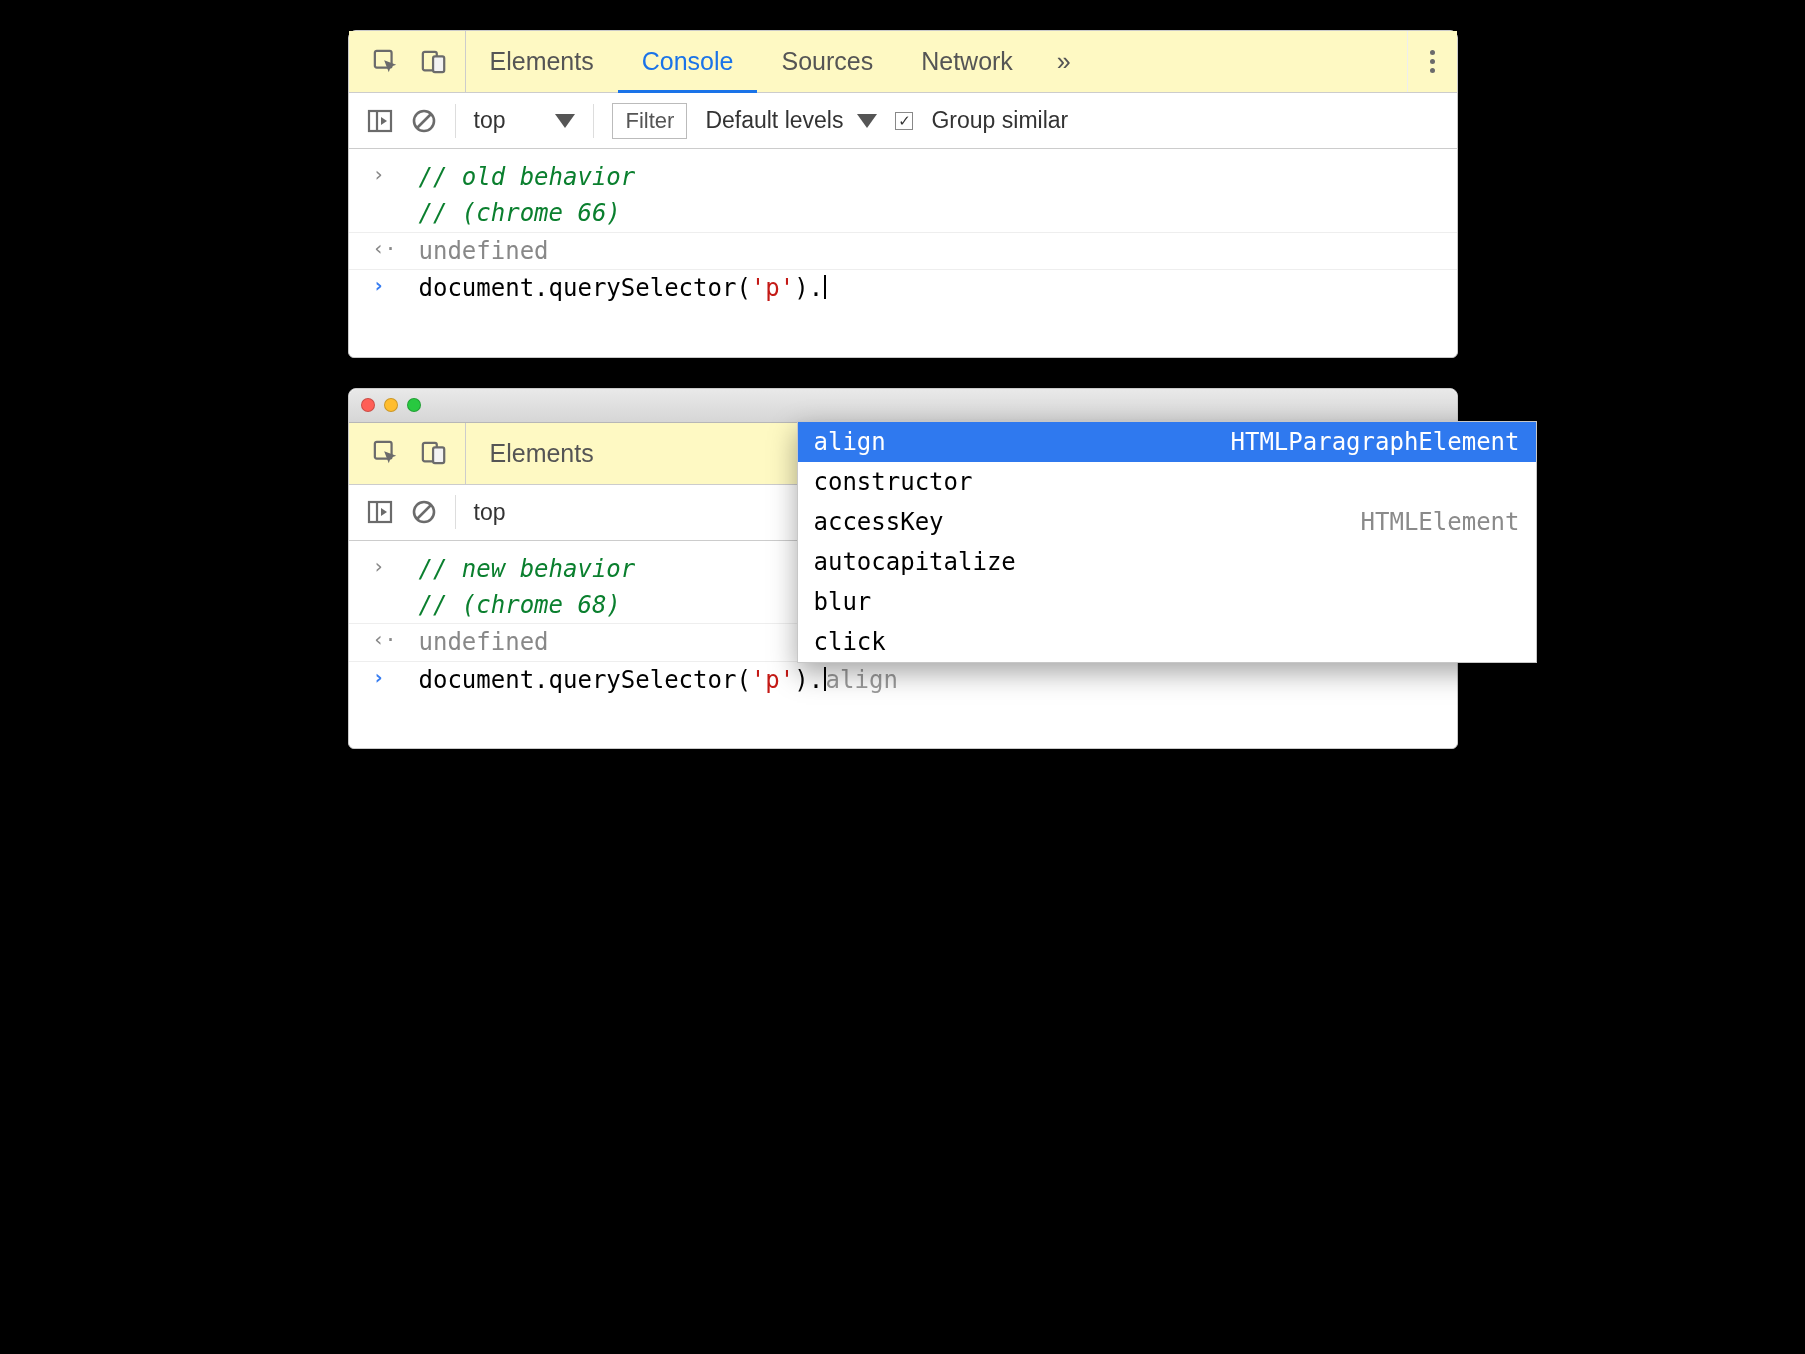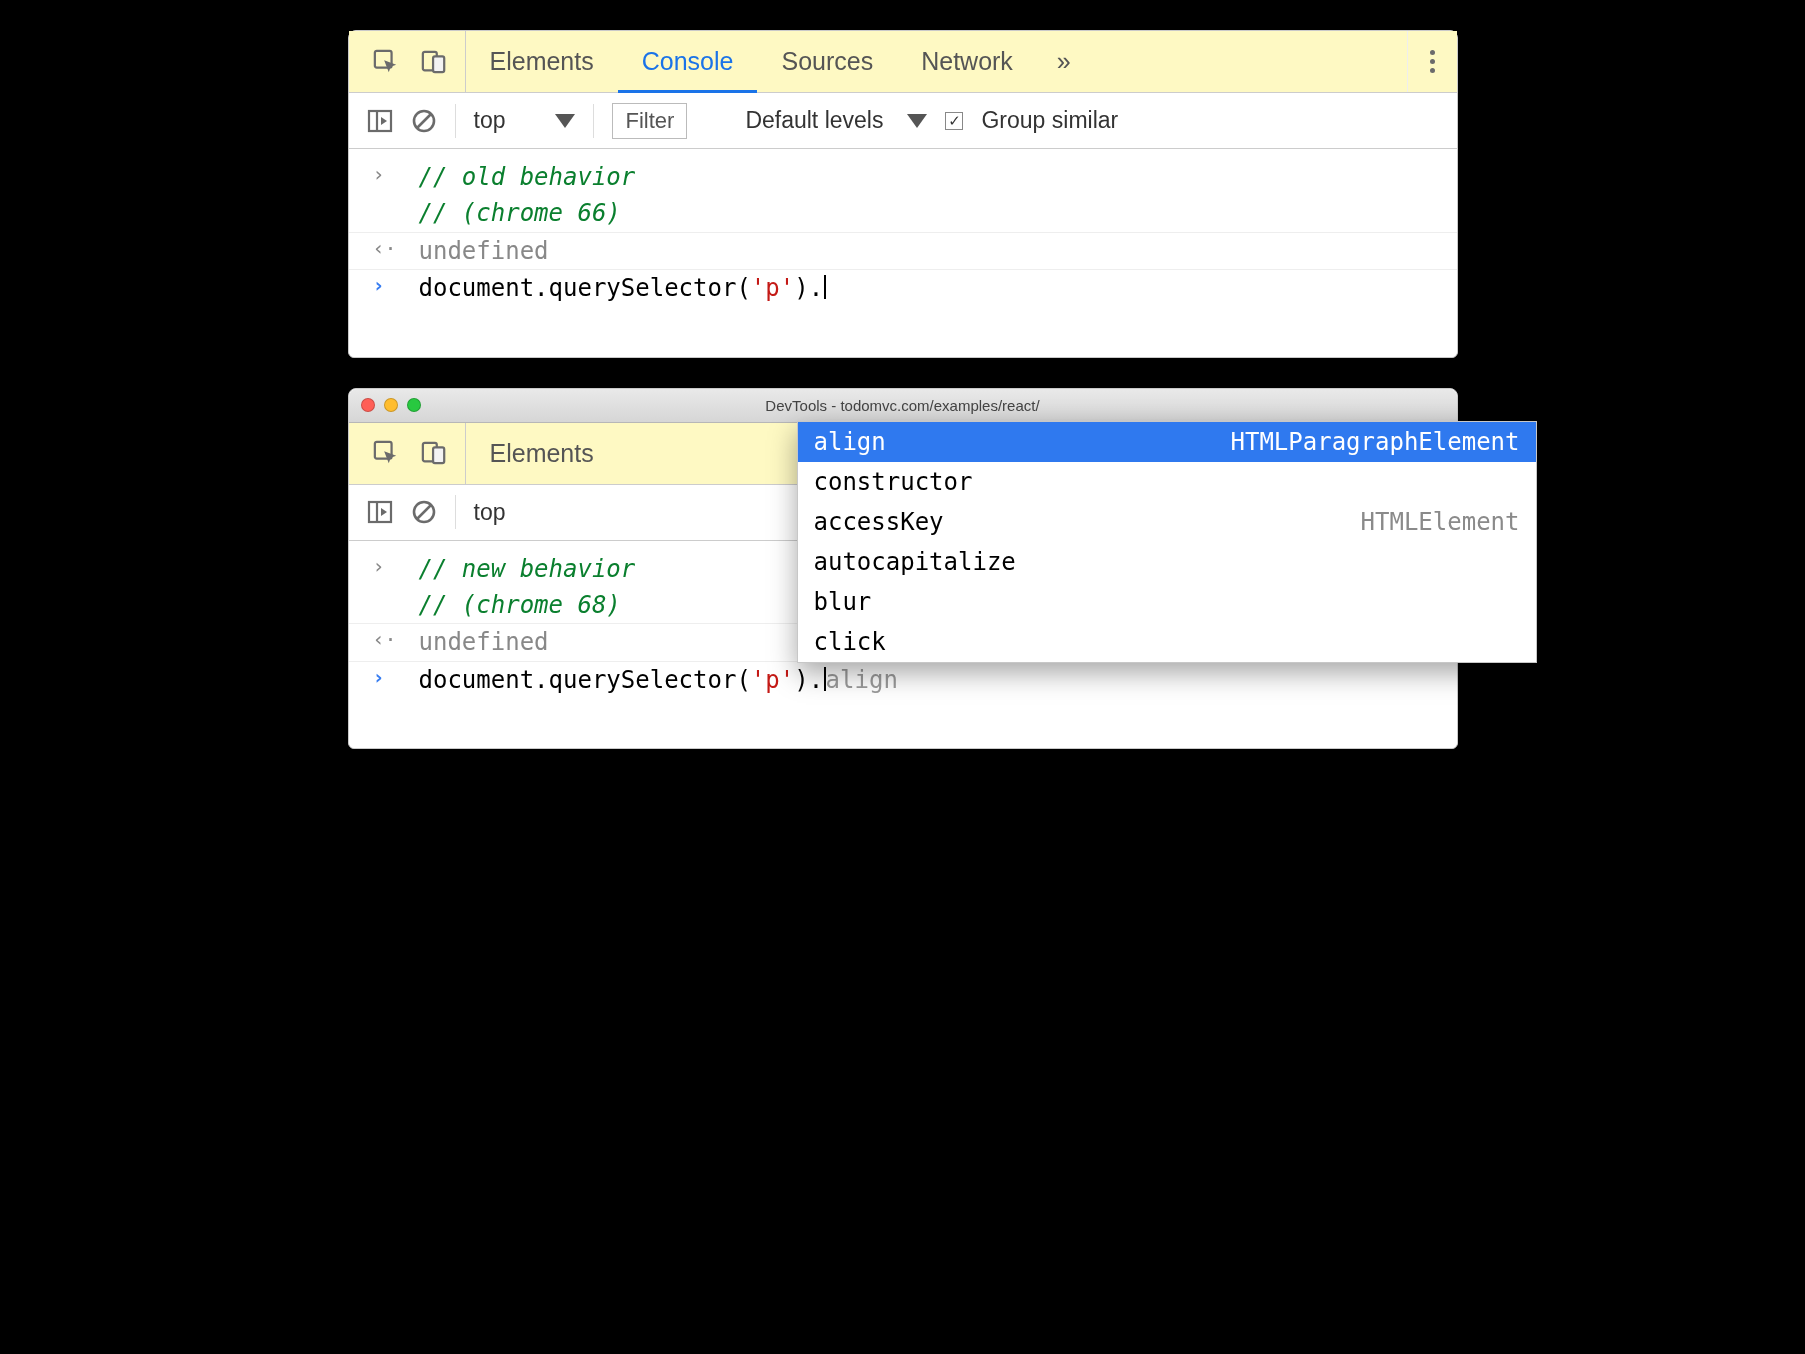--- a/index.html
+++ b/index.html
@@ -58,21 +58,21 @@
   .toolbar {
     display:flex; align-items:center; height:56px; border-bottom:1px solid #ccc;
     padding:0 18px; gap:18px; font-size:23px; color:#333; background:#fff;
   }
   .tool-sep{width:1px;height:34px;background:#ddd;}
   .ctx { display:flex; align-items:center; gap:50px;}
   .caret-down{width:0;height:0;border-left:10px solid transparent;border-right:10px solid transparent;border-top:14px solid #555;}
   .filter {
     border:1px solid #bbb; background:#fff; padding:4px 12px; font-size:22px; color:#555;
   }
-  .levels{display:flex;align-items:center;gap:24px;margin-left:40px;}
+  .levels{display:flex;align-items:center;gap:14px;}
   .chk{width:18px;height:18px;border:1px solid #888;display:inline-flex;align-items:center;justify-content:center;font-size:15px;color:#333;background:#fff;}
   .consolebody{
     font-family: Menlo, Consolas, monospace;
     font-size:24px; line-height:1.35;
     padding:10px 0 50px 0;
     background:#fff;
     border-radius:0 0 6px 6px;
   }
   .row{display:flex; padding:2px 24px;}
   .gutter{width:26px;flex:none;font-size:20px;display:flex;}
@@ -184,21 +184,20 @@
   </div>
 </div>
 
 <div class="win">
   <div class="titlebar">
     <div class="traffic">
       <span class="dot r"></span>
       <span class="dot y"></span>
       <span class="dot g"></span>
     </div>
-    <div class="title">DevTools - todomvc.com/examples/react/</div>
   </div>
 
   <div class="tabbar" style="position:relative;">
     <div class="tb-left">
       <span class="icon">
         <svg width="28" height="28" viewBox="0 0 28 28">
             <rect x="2" y="2" width="18" height="18" rx="2" fill="none" stroke="#6b6b6b" stroke-width="2.4"></rect>
             <path d="M12 12 L25 17 L19 19 L17 25 Z" fill="#6b6b6b"></path>
           </svg>
       </span>

